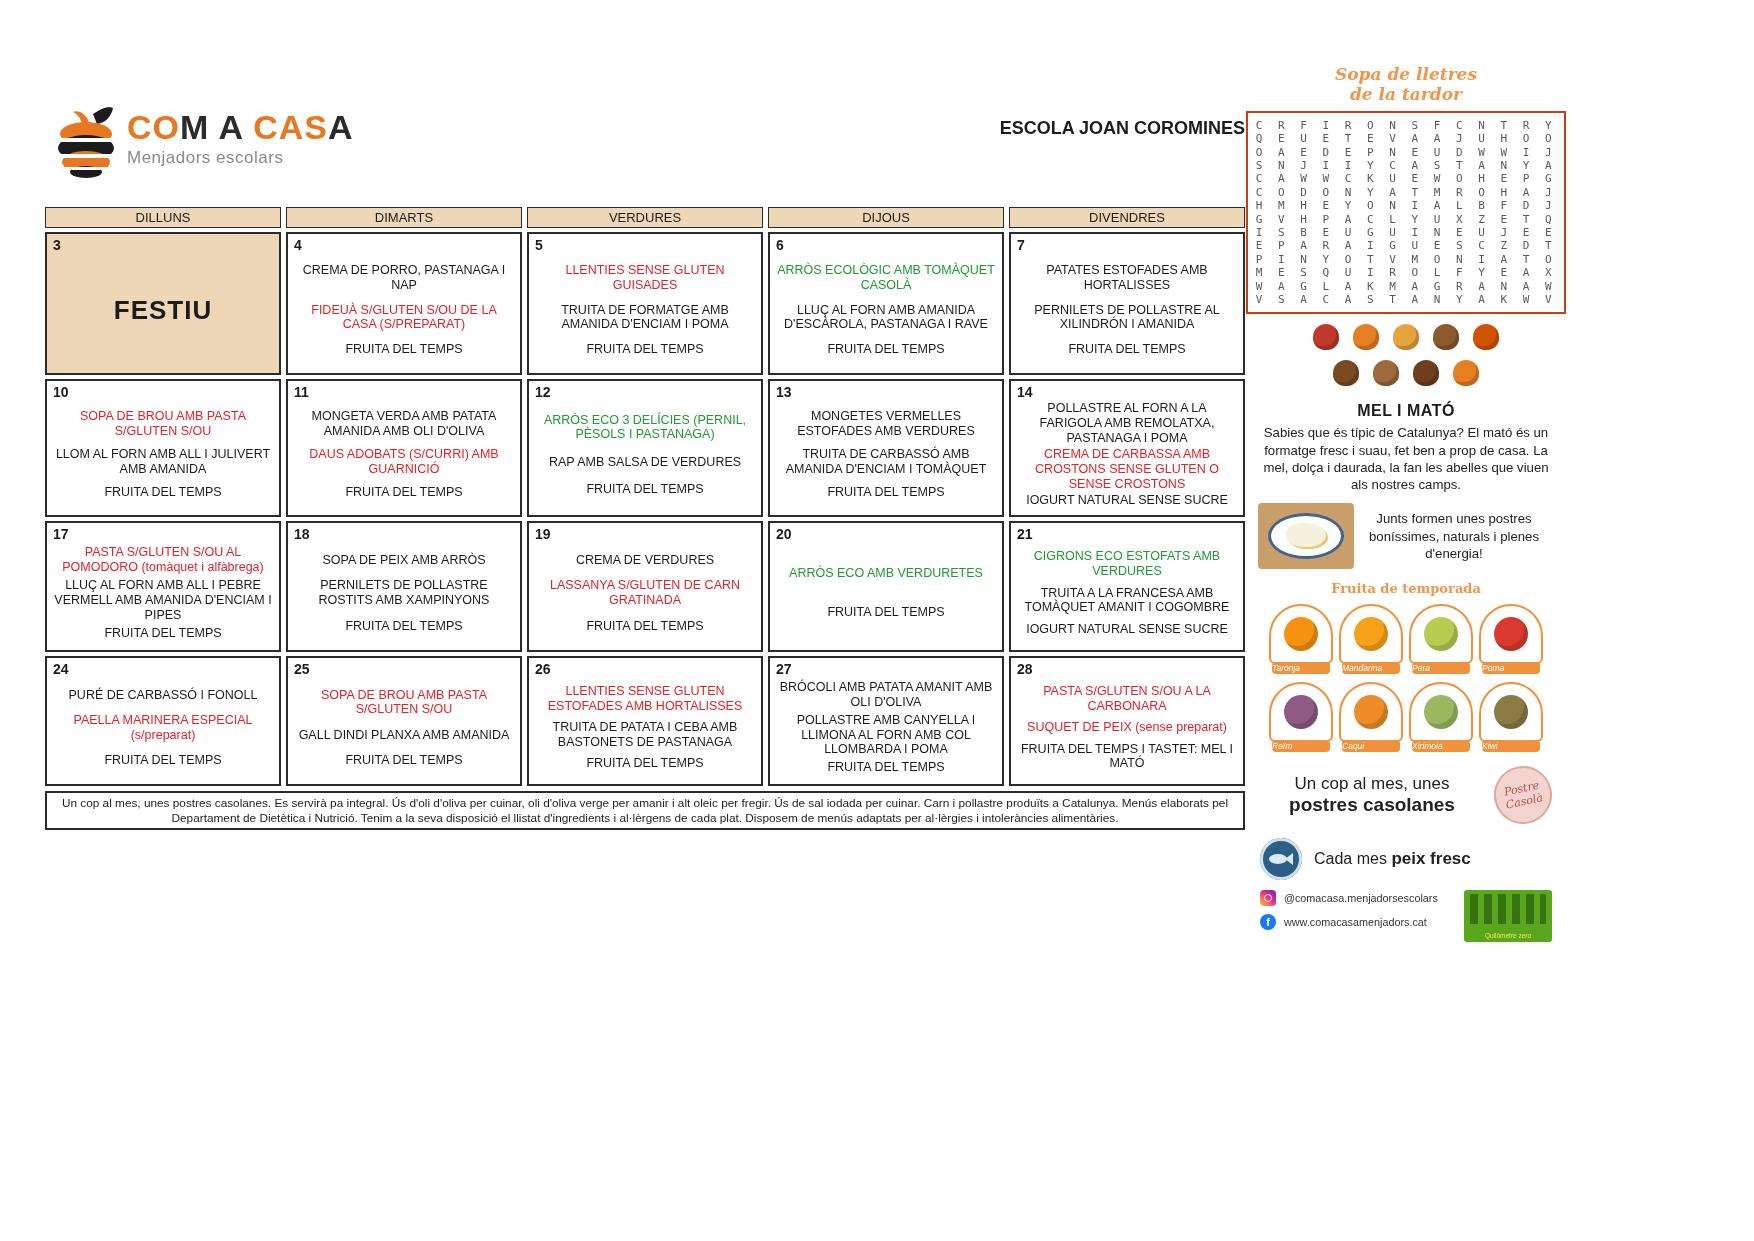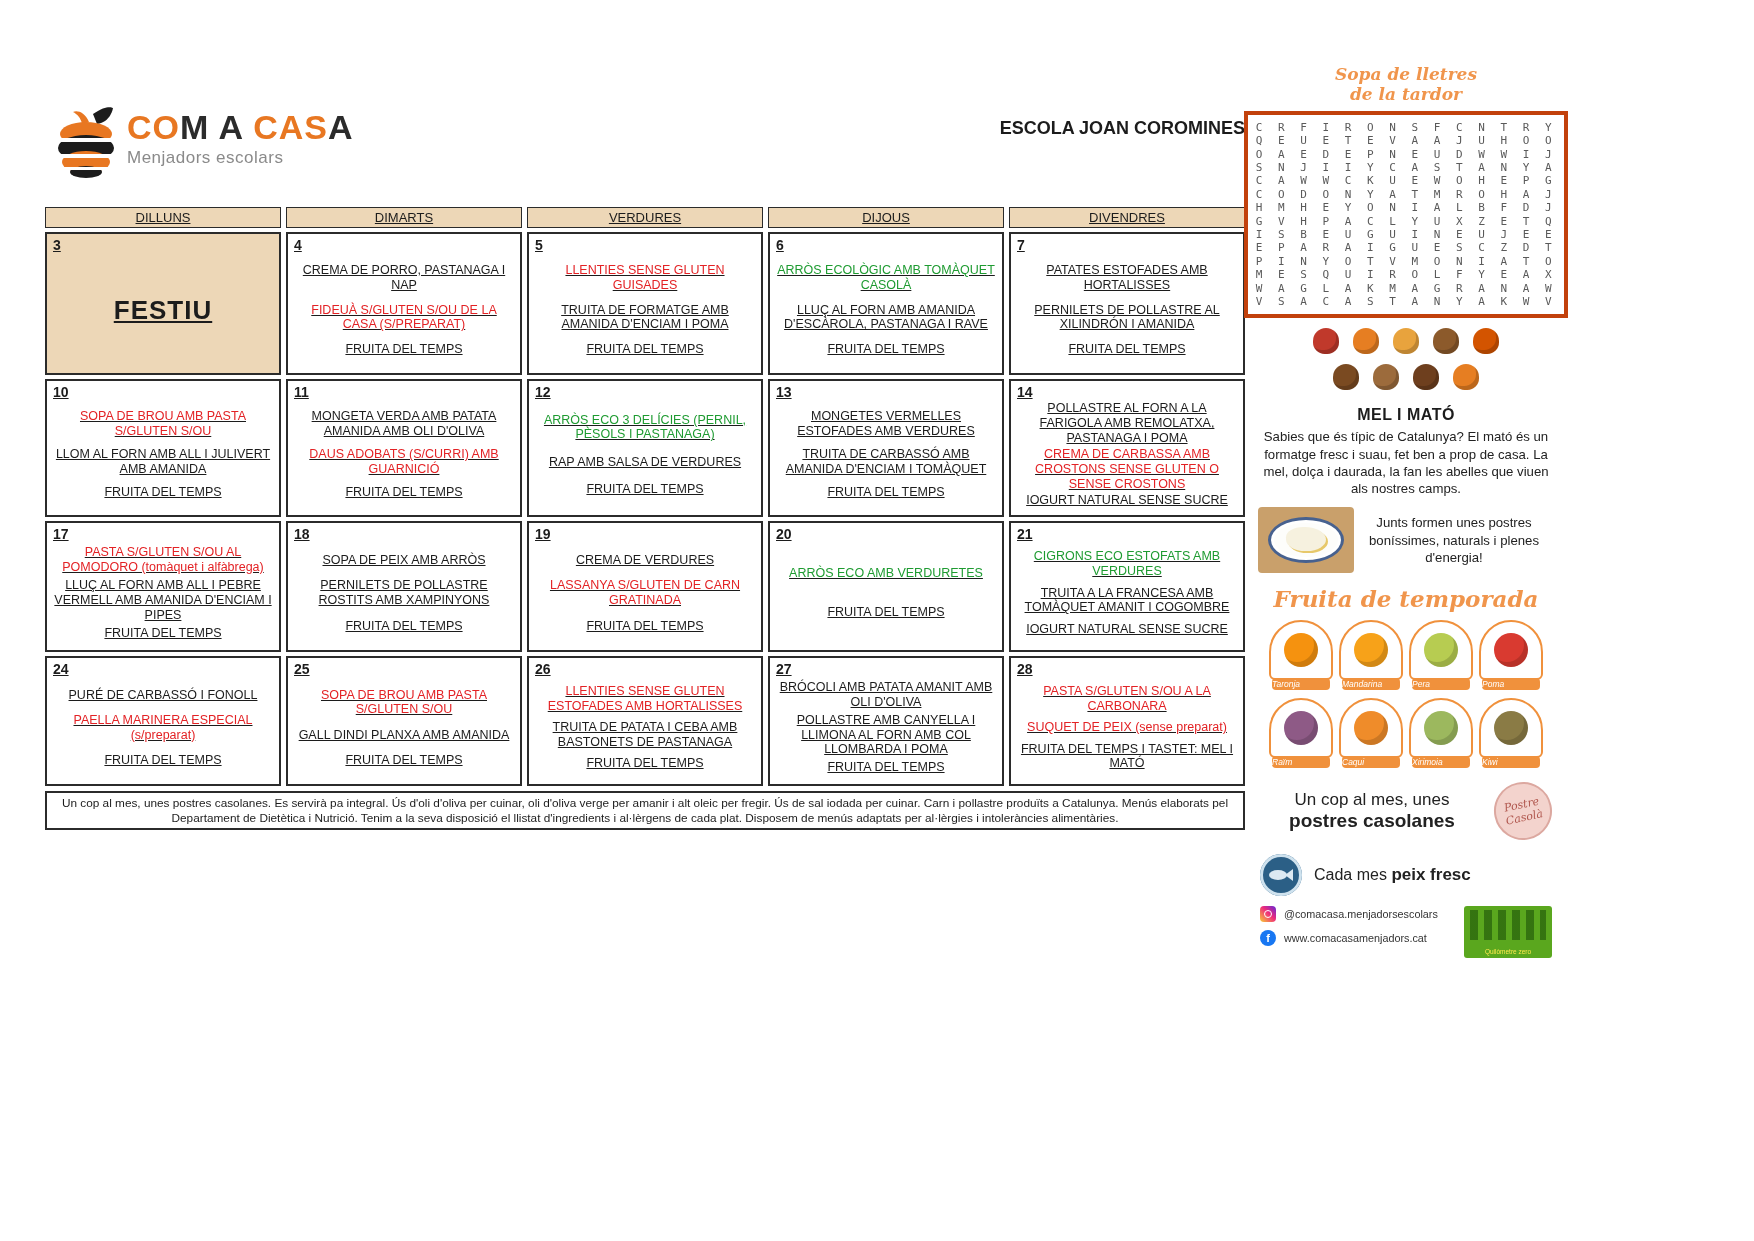--- a/index.html
+++ b/index.html
@@ -13,21 +13,21 @@
   .brand-name { font-size:34px; font-weight:bold; letter-spacing:1px; line-height:1; }
   .brand-name .seg-orange { color:#e87722; }
   .brand-name .seg-black { color:#2b2b2b; }
   .brand-sub { color:#8a8a8a; font-size:17px; margin-top:4px; letter-spacing:.5px; }
   
   .titles { position:absolute; left:45px; top:118px; width:1200px; text-align:right; }
   .title-school { font-size:18px; font-weight:bold; }
   .title-menu { font-size:17px; font-weight:bold; margin-top:16px; }
   
   .calendar { position:absolute; left:45px; top:207px; width:1200px; }
-  .cal-row { display:flex; gap:5px; margin-bottom:4px;text-decoration:underline; }
+  .cal-row { display:flex; gap:5px; margin-bottom:4px; }
   .cal-head-cell {
     flex:1; background:#edd7b7; border:1px solid #2b2b2b; text-align:center;
     font-size:13px; padding:2px 0; color:#1c1c1c; height:21px;
   }
   .cal-cell {
     flex:1; border:2px solid #2b2b2b; background:#fff; position:relative;
     display:flex; flex-direction:column; padding:3px 6px 6px 6px;
   }
   .cal-cell.festiu { background:#edd7b7; }
   .day-num { font-size:14px; font-weight:bold; text-align:left; }
@@ -40,38 +40,38 @@
     font-size:26px; font-weight:bold; letter-spacing:1px; }
   
   .footer-note {
     position:absolute; left:45px; top:791px; width:1200px; border:2px solid #2b2b2b;
     font-size:11.8px; text-align:center; padding:3px 2px; line-height:1.25;
   }
   
   .sidebar { position:absolute; left:1258px; top:64px; width:296px; display:flex; flex-direction:column; align-items:center; }
   .script-title { font-family:"DejaVu Serif", serif; font-style:italic; font-weight:bold;
     color:#f0954c; font-size:17px; text-align:center; line-height:1.2; }
-  .wordsearch { margin-top:6px; border:4px solid #c2410c; padding:6px 8px; background:#fff; }
+  .wordsearch { margin-top:6px; border:2px solid #c2410c; padding:6px 8px; background:#fff; }
   .ws-row { font-family:"DejaVu Sans Mono", monospace; font-size:11px; letter-spacing:4.5px;
     color:#5a5a5a; line-height:1.22; white-space:nowrap; }
   .autumn-row { display:flex; gap:14px; margin-top:10px; align-items:center; justify-content:center; }
   .autumn-blob { width:26px; height:26px; border-radius:50% 50% 45% 45%; box-shadow:inset -3px -4px 0 rgba(0,0,0,.18); }
   
   .mim-title { font-size:16px; font-weight:bold; margin-top:16px; letter-spacing:.5px; }
   .mim-body { font-size:13.2px; text-align:center; width:288px; margin-top:4px; line-height:1.3; color:#222; }
   .mim-row { display:flex; margin-top:10px; align-items:center; }
   .mato-photo { width:96px; height:66px; background:#c9a06b; border-radius:4px; position:relative; flex:none; }
   .mato-plate { position:absolute; left:10px; top:10px; width:76px; height:46px; background:#fdfdfb;
     border-radius:50%; border:3px solid #47618f; box-shadow:inset 0 0 0 3px #fff; }
   .mato-cheese { position:absolute; left:28px; top:20px; width:40px; height:24px; background:#f6f1df;
     border-radius:45% 55% 50% 50%; box-shadow:2px 2px 0 #e7c86a; }
   .mim-caption { font-size:13.2px; text-align:center; line-height:1.3; color:#222; }
   
-  .fruita-title { font-family:"DejaVu Serif", serif; font-style:italic; font-weight:bold;
-    color:#f0954c; font-size:23px; margin-top:12px; }
+  .fruita-title { font-family:"DejaVu Serif", serif; font-weight:bold;
+    color:#f0954c; font-size:13px; margin-top:12px; }
   .fruit-grid { display:grid; grid-template-columns:repeat(4,64px); gap:8px 6px; margin-top:8px; }
   .fruit-item { position:relative; width:64px; height:70px; }
   .fruit-arch { width:64px; height:60px; border:2px solid #f0913c; border-radius:32px 32px 6px 6px;
     background:#fff; display:flex; align-items:center; justify-content:center; }
   .fruit-blob { width:34px; height:34px; border-radius:50%; box-shadow:inset -4px -5px 0 rgba(0,0,0,.15); }
   .fruit-pill { position:absolute; left:3px; bottom:0; width:58px; background:#f0913c; color:#fff;
     font-size:8.5px; font-style:italic; border-radius:4px; padding:1px 0; }
   
   .postres-row { display:flex; align-items:center; gap:10px; margin-top:14px; width:292px; }
   .postres-text { flex:1; text-align:center; }

